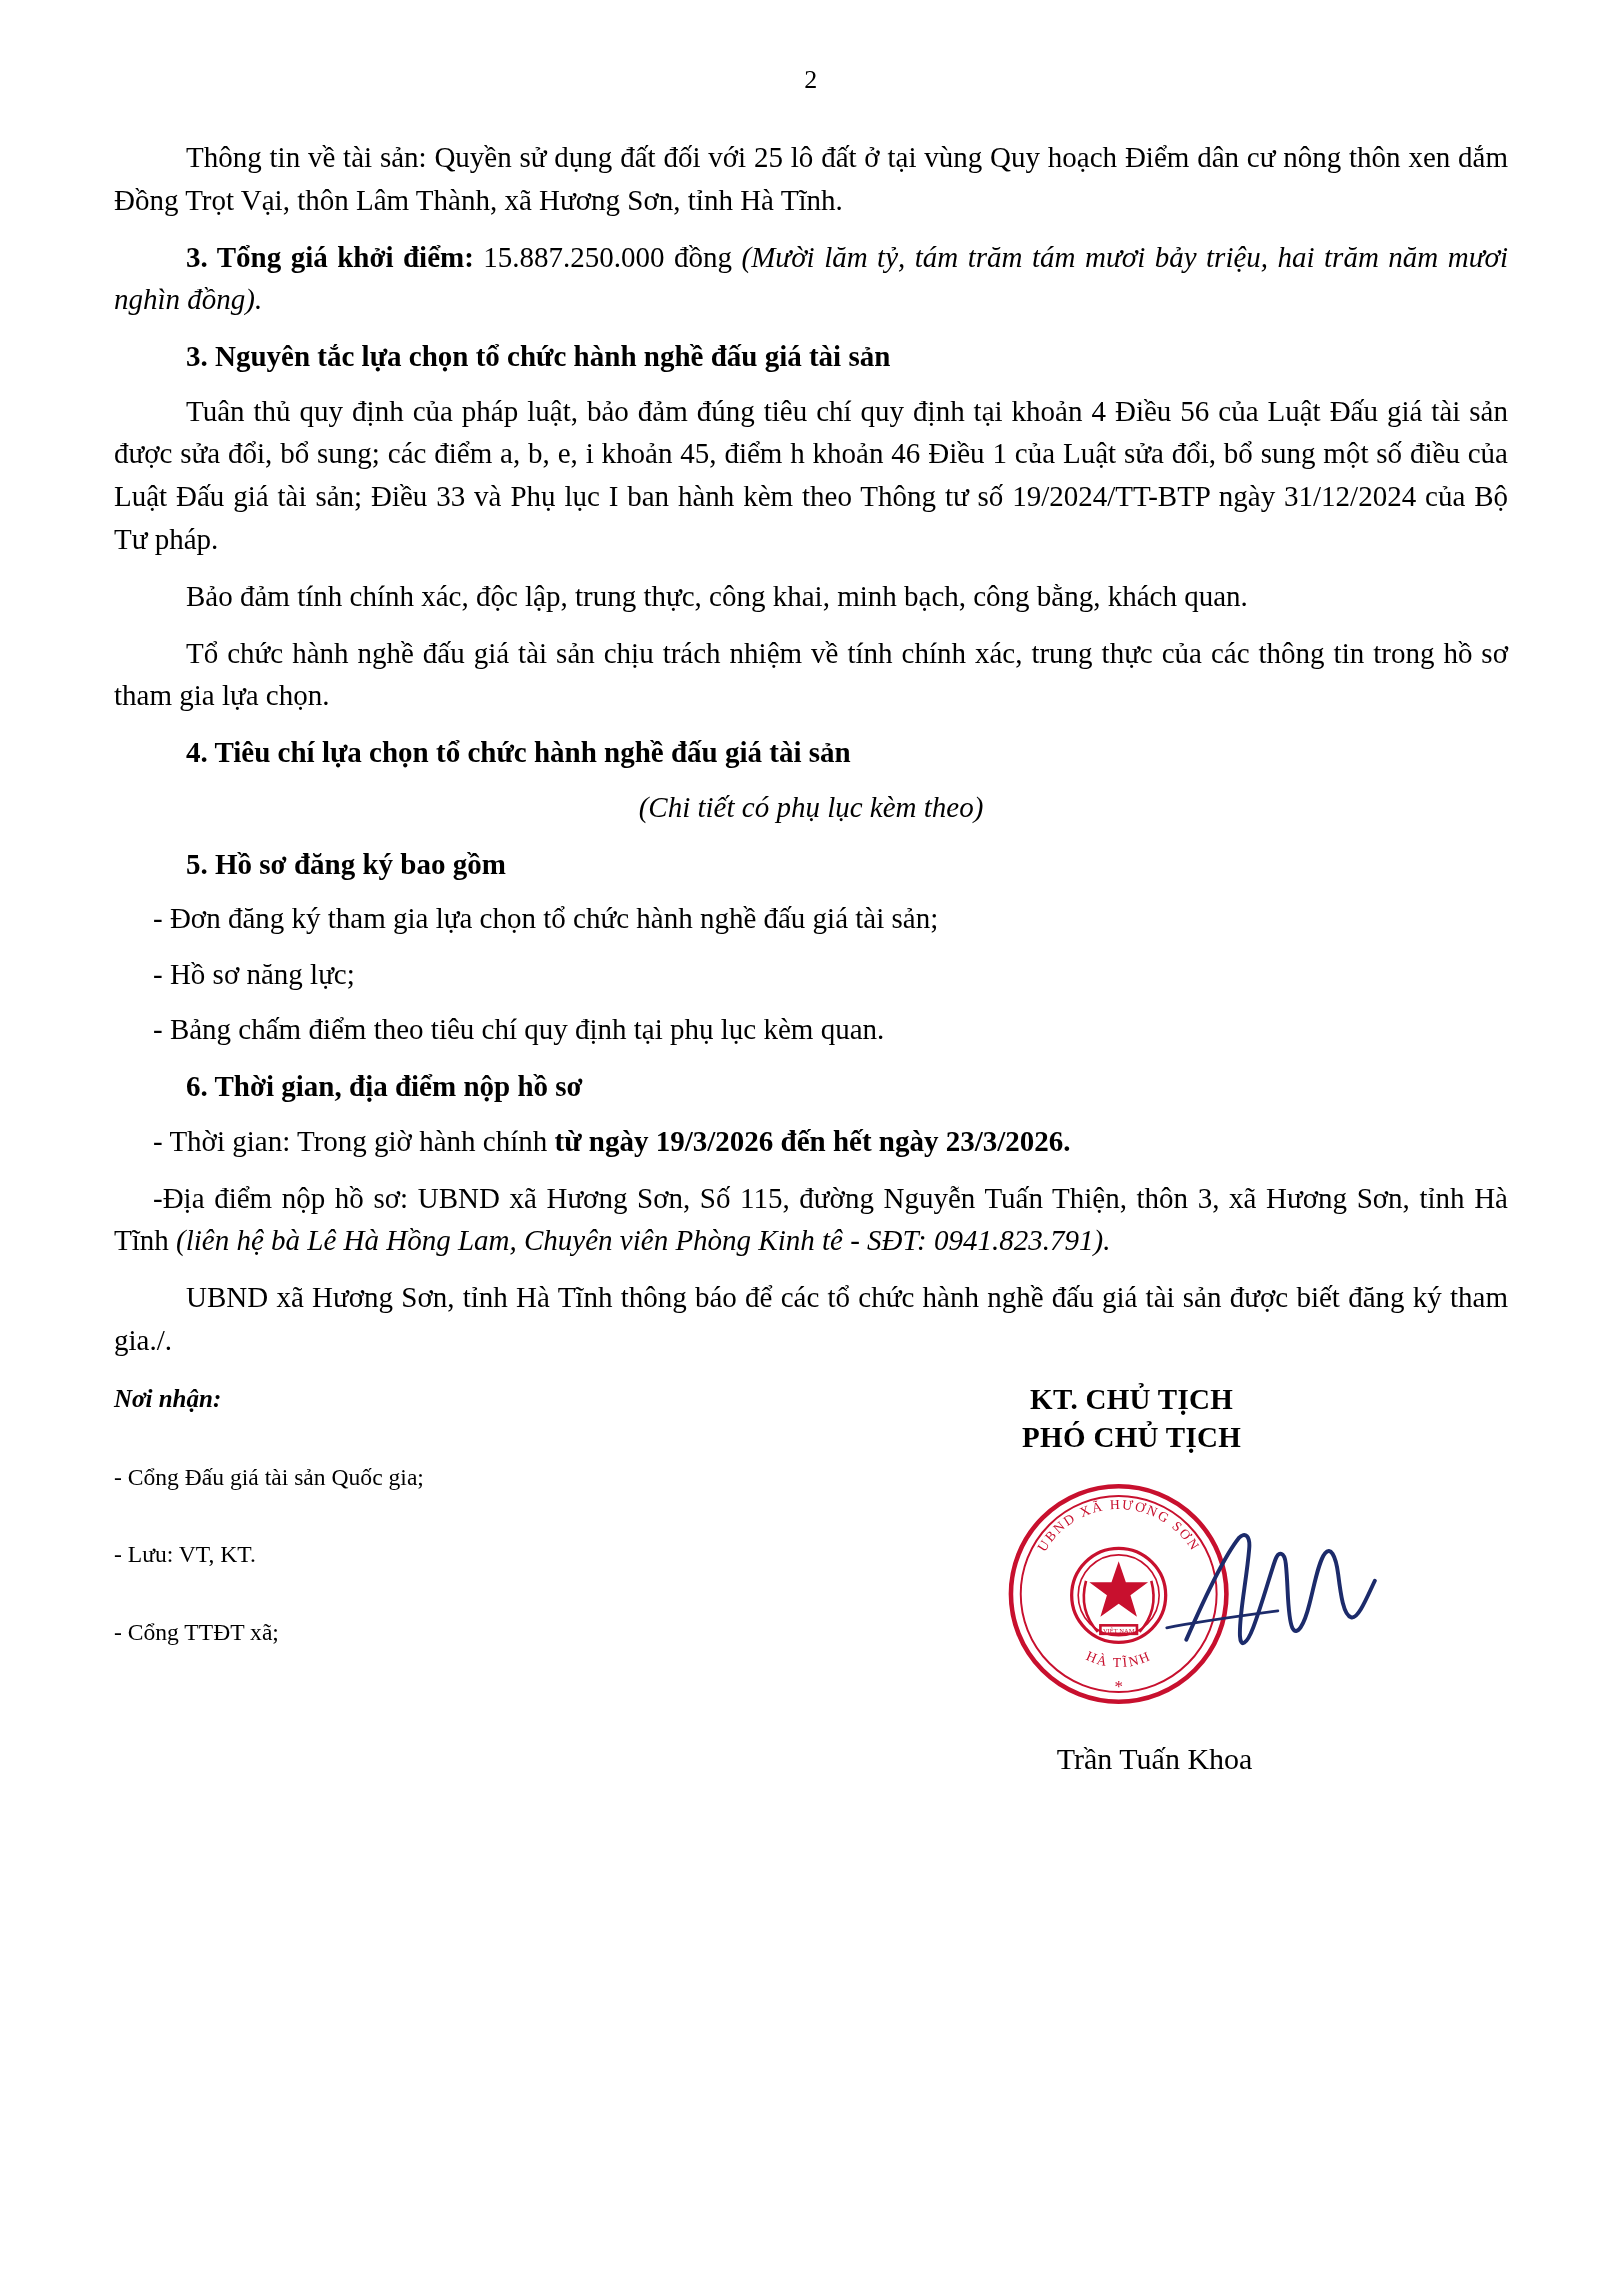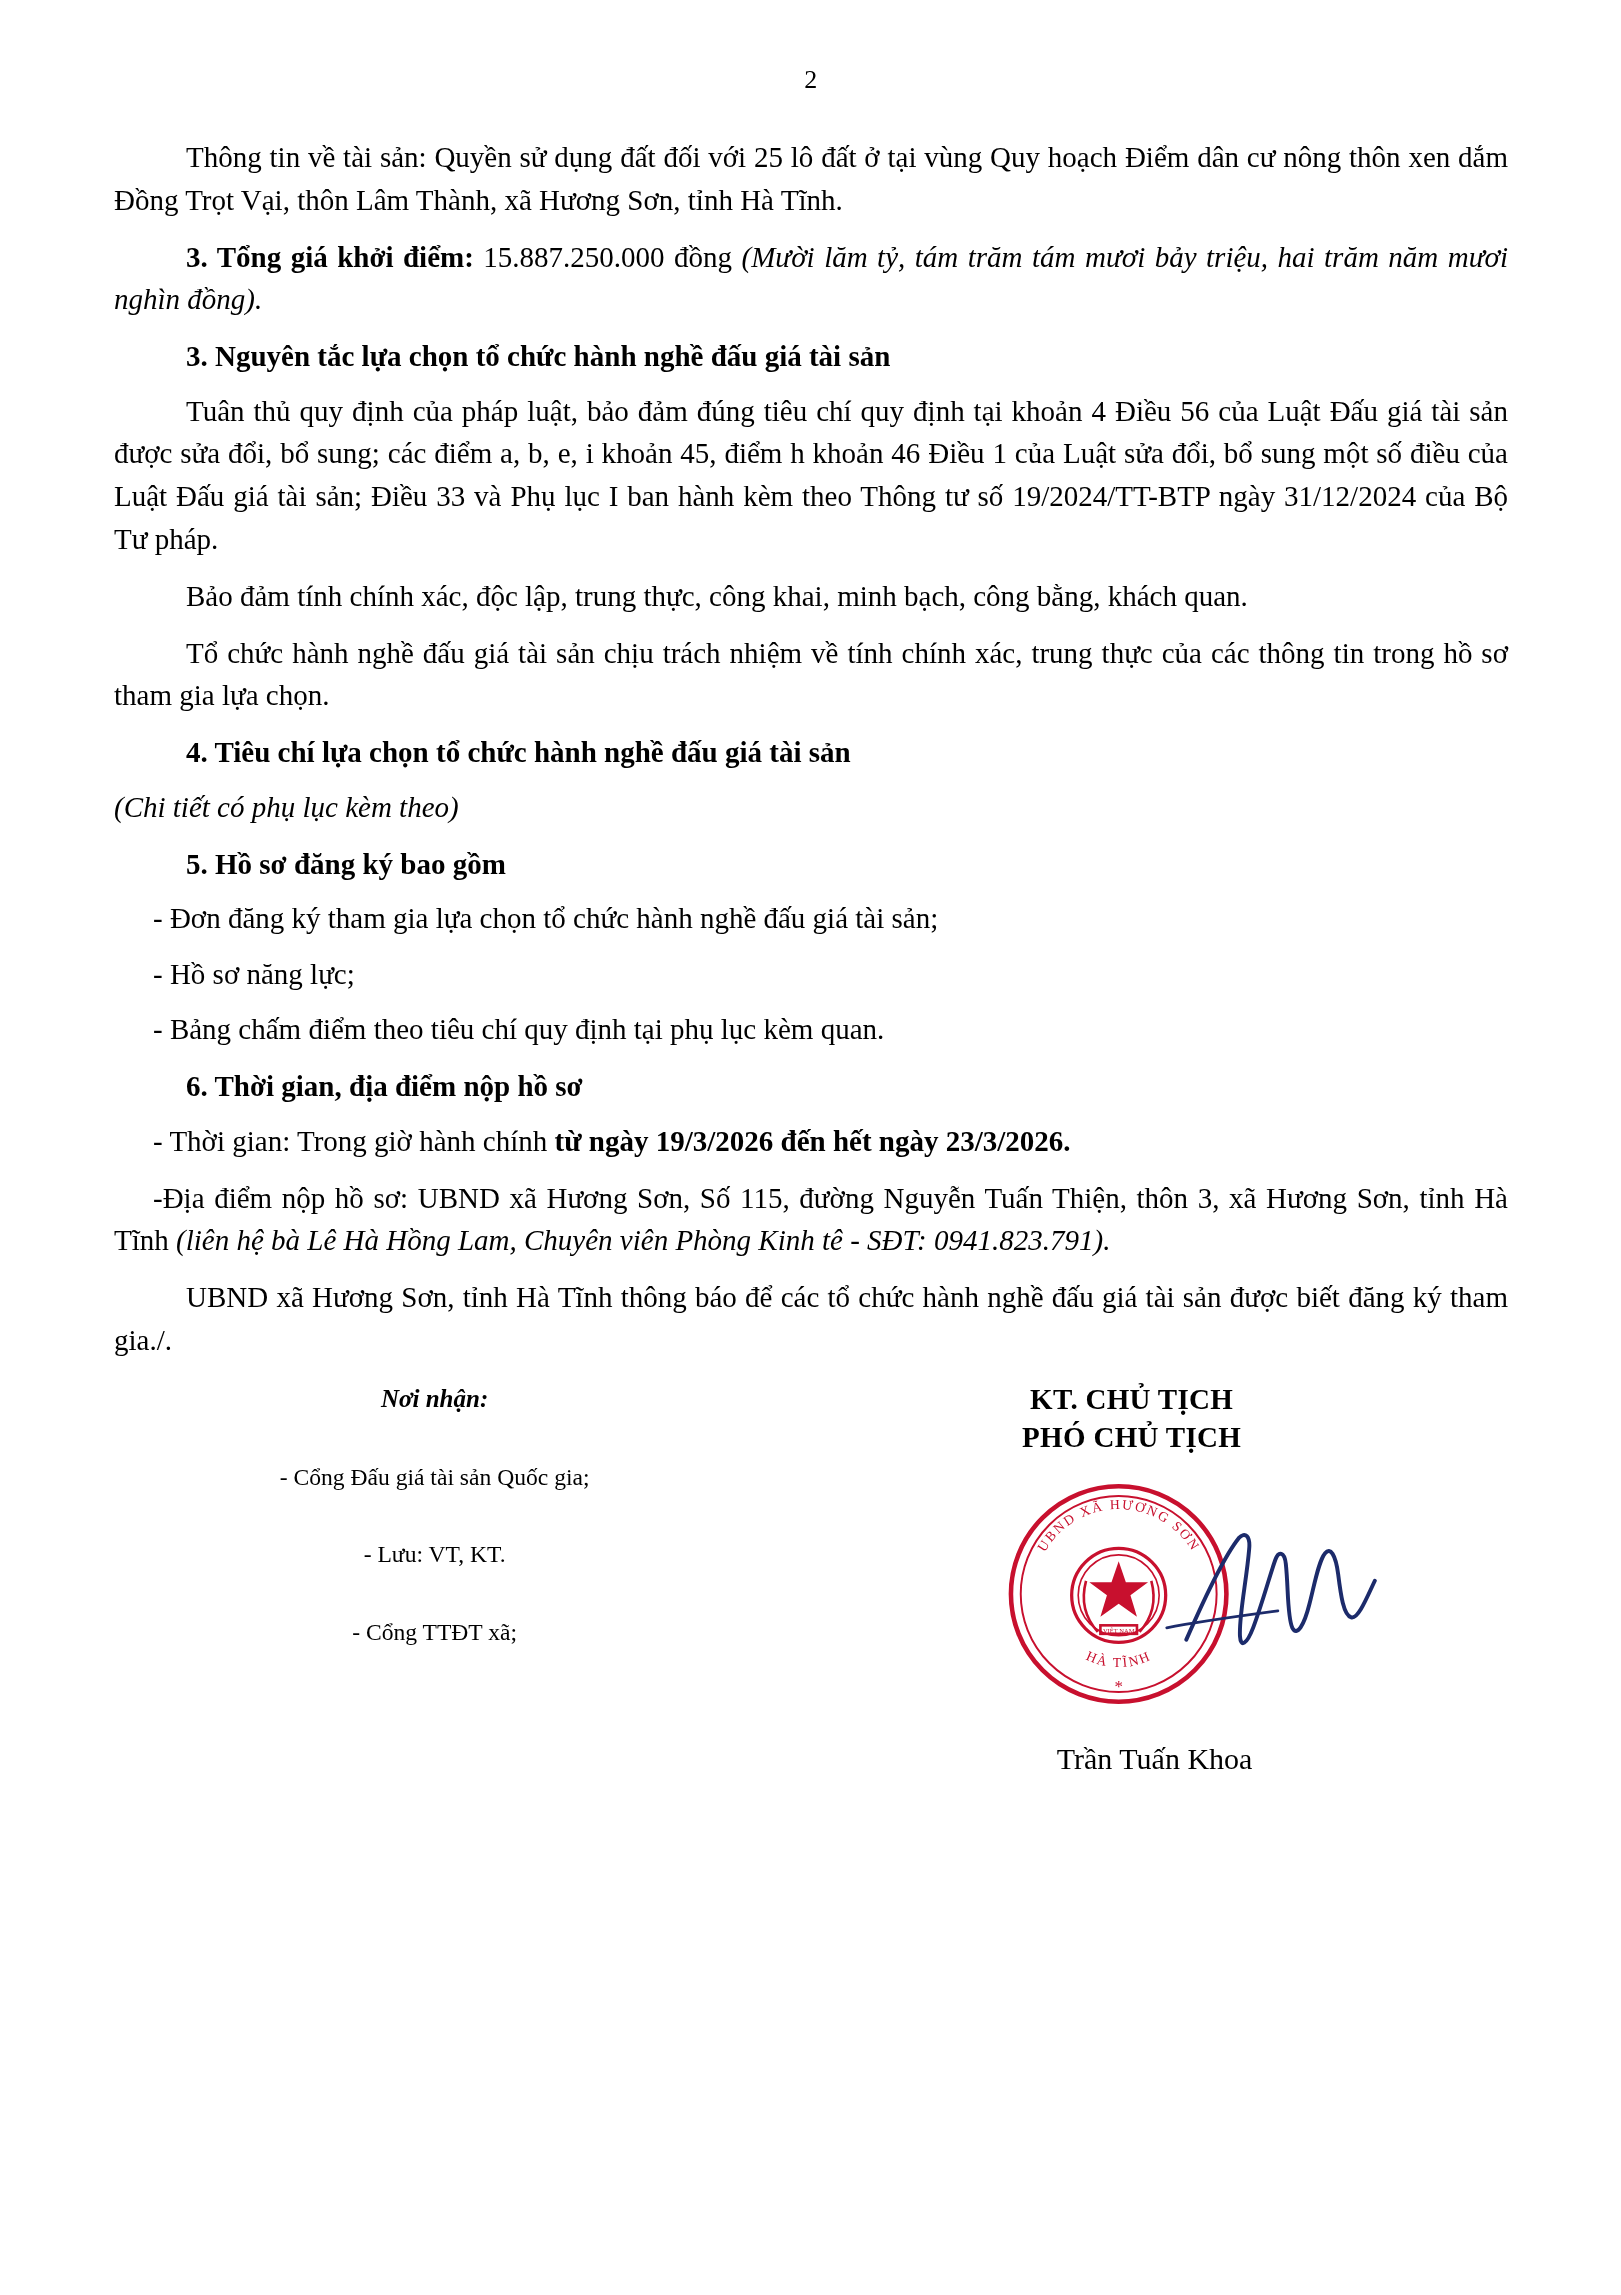--- a/index.html
+++ b/index.html
@@ -40,20 +40,21 @@
   .indent-small {
     text-indent: 39px;
   }
   .heading {
     font-weight: bold;
     text-indent: 72px;
     margin-top: 14.4px;
     margin-bottom: 11.8px;
   }
   .center-italic {
+    text-align: center;
     font-style: italic;
     margin: 9.2px 0 14.4px 0;
   }
   .italic {
     font-style: italic;
   }
   .bold {
     font-weight: bold;
   }
   .bullet {
@@ -66,21 +67,20 @@
   
   .sig-wrap {
     display: flex;
     margin-top: 19.6px;
     position: relative;
   }
   .recipients {
     width: 46%;
     font-size: 23.6px;
     line-height: 1.42;
-    text-align: center;
   }
   .recipients .r-title {
     font-weight: bold;
     font-style: italic;
     font-size: 25px;
     margin-bottom: 2.6px;
   }
   .recipients div.r-item {
     white-space: nowrap;
     margin-top: 44px;

